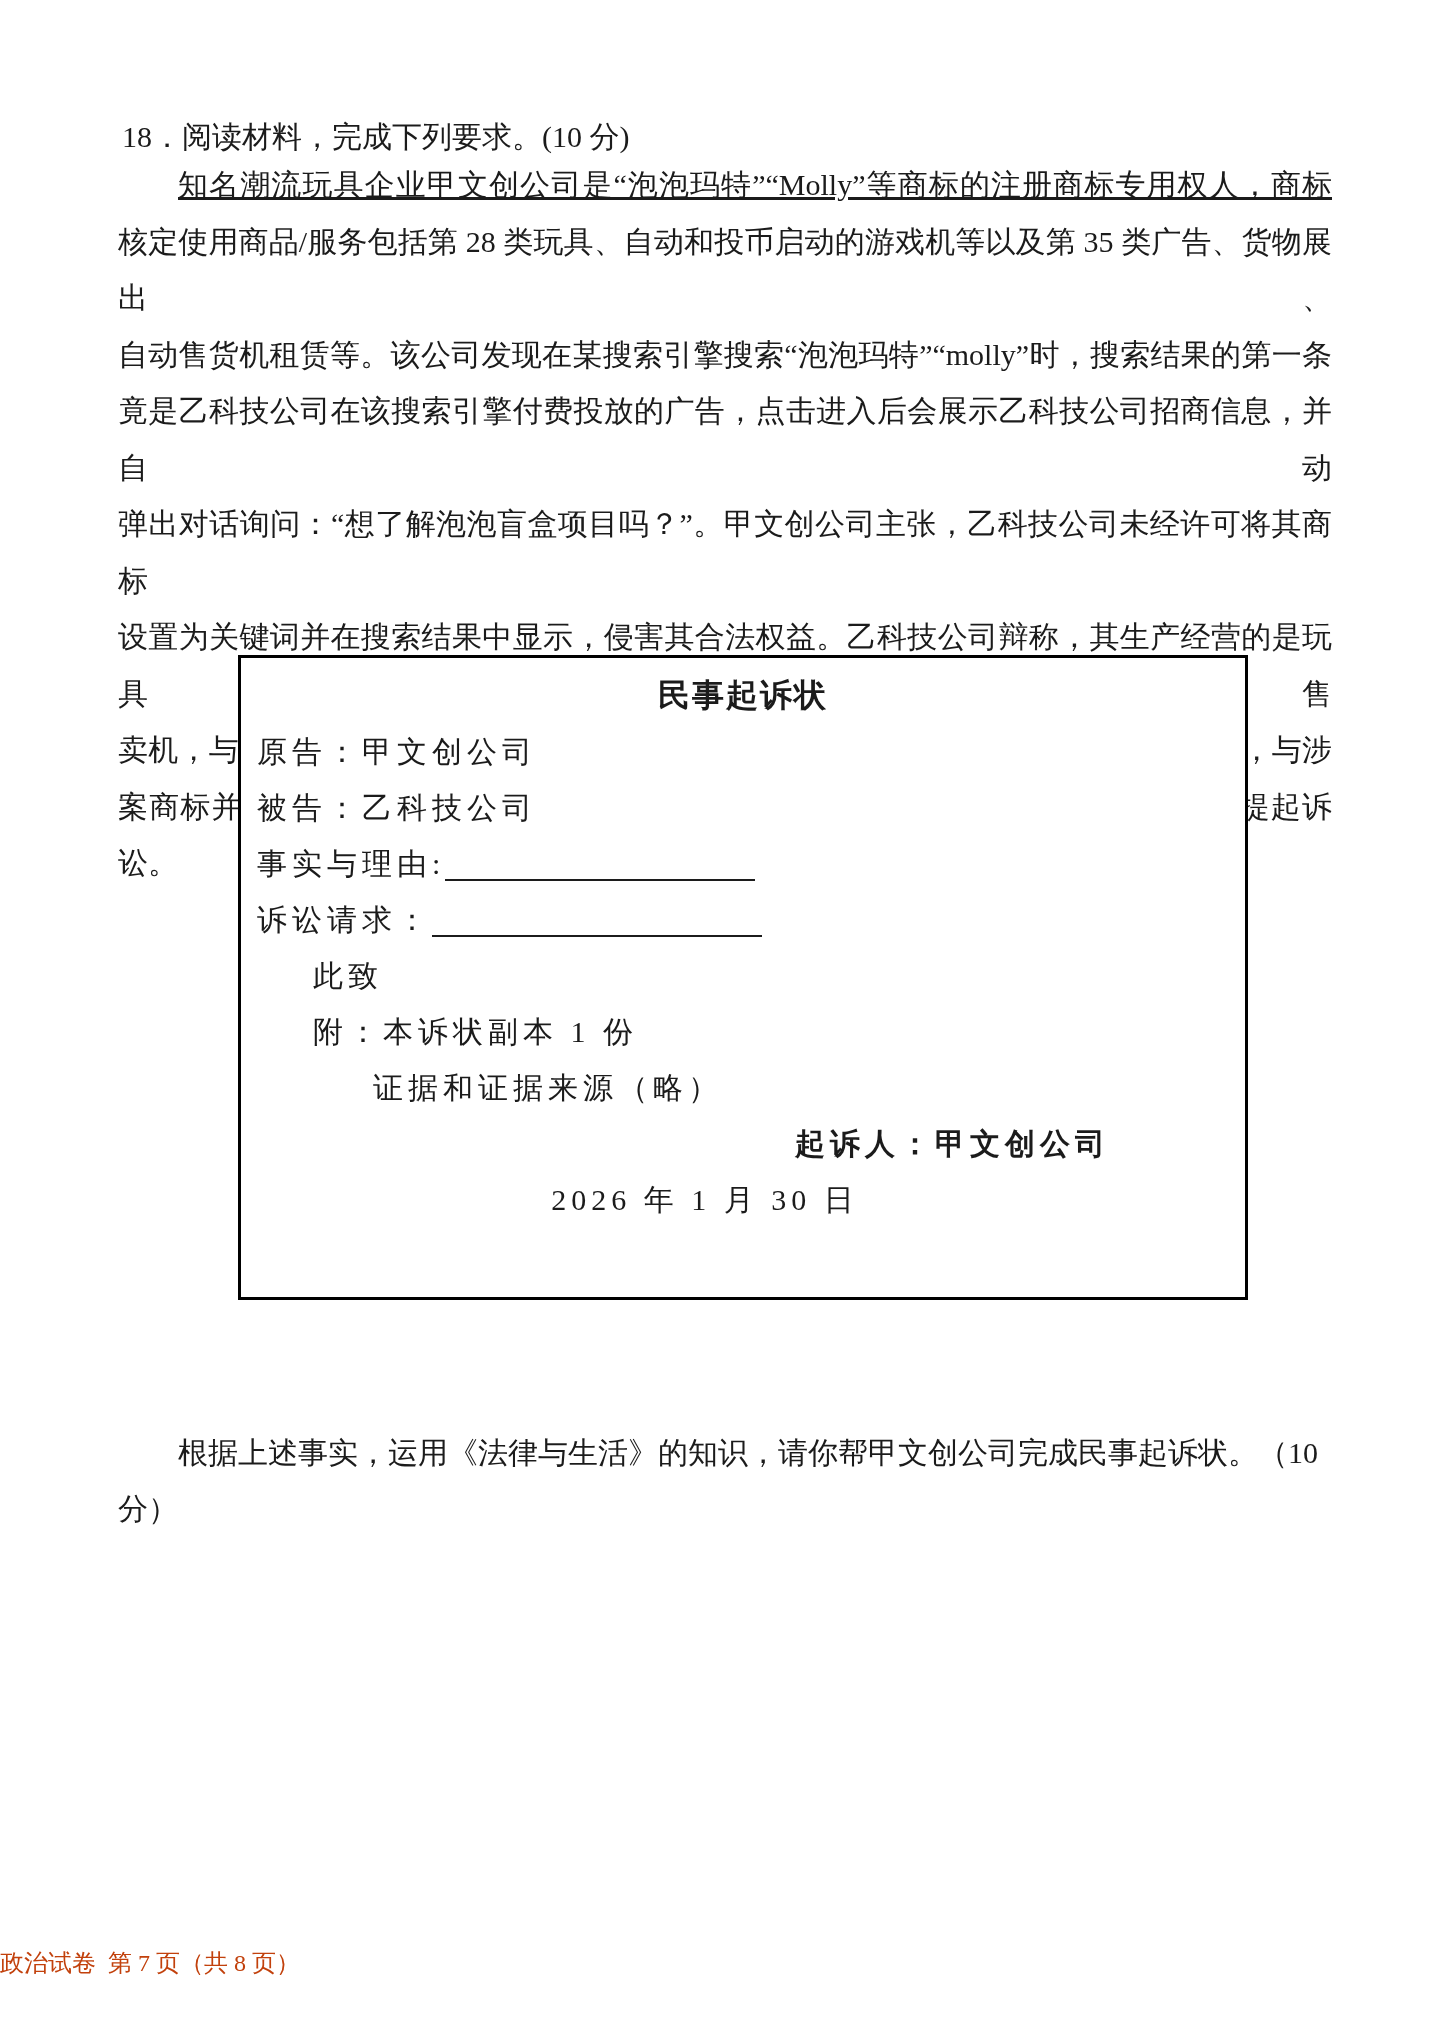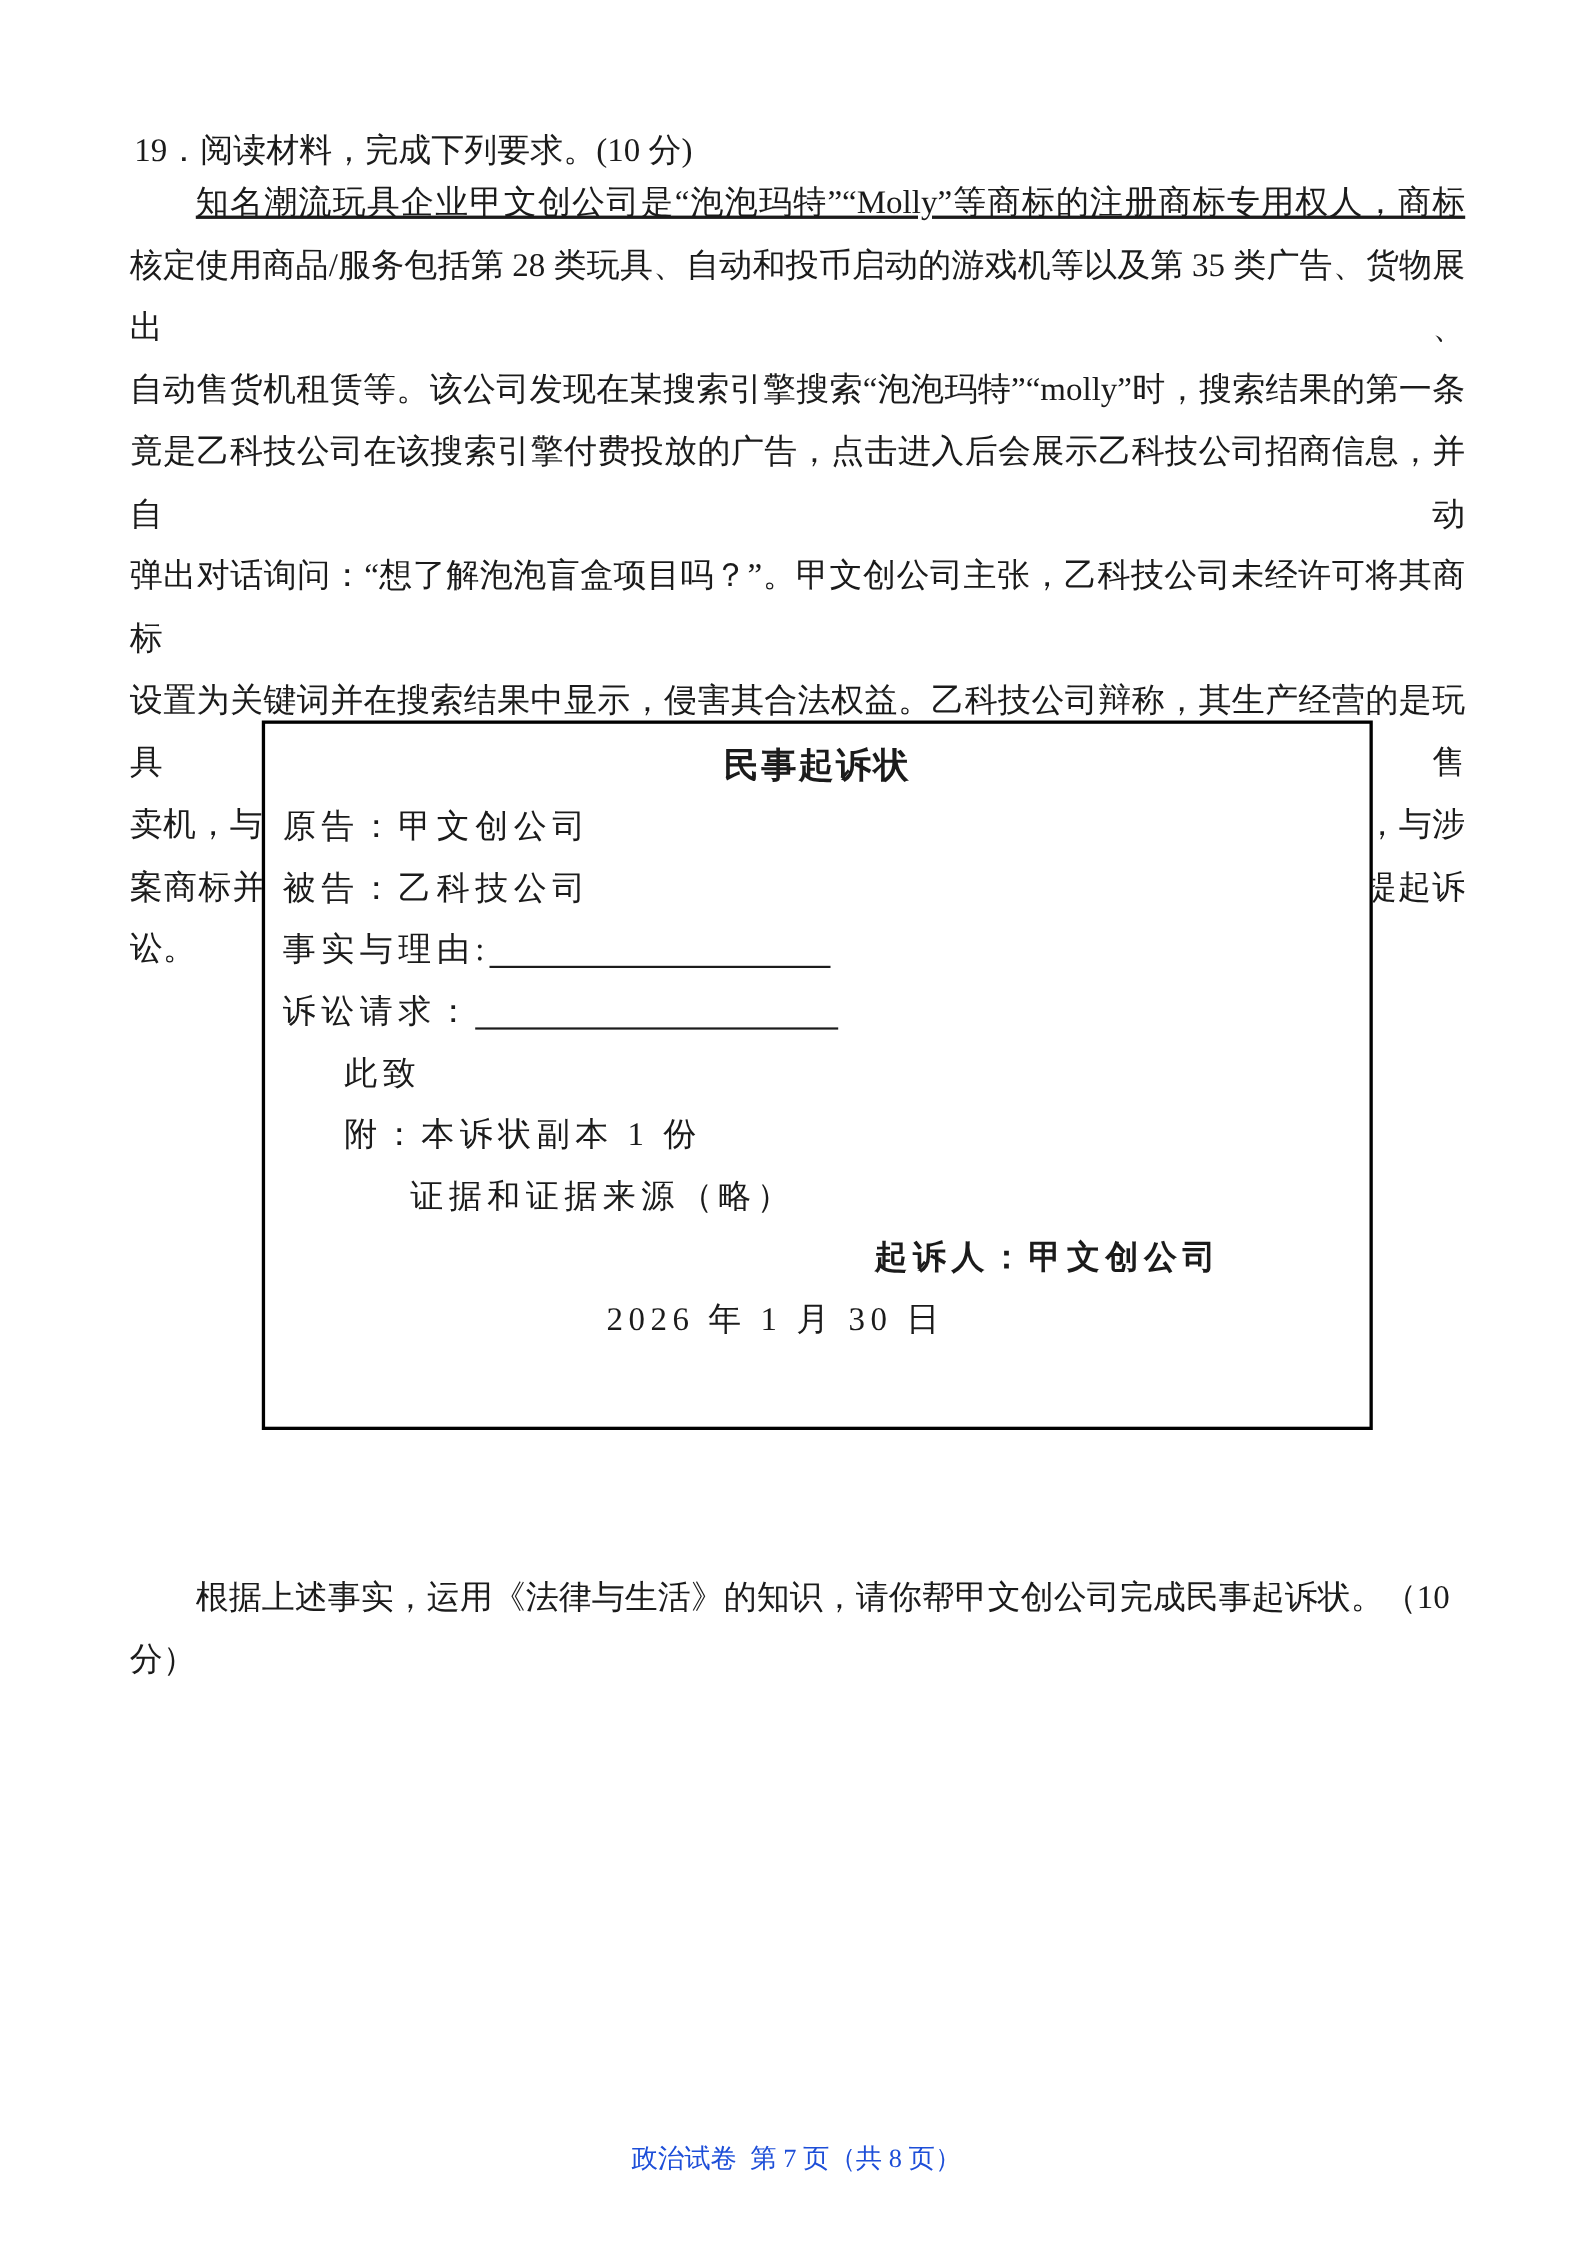--- a/index.html
+++ b/index.html
@@ -72,33 +72,33 @@
     left: 118px; top: 1425px;
     width: 1220px;
     font-size: 30px;
     line-height: 56px;
     text-indent: 2em;
   }
   .footer {
     position: absolute;
     left: 0; top: 1938px;
     width: 100%;
-    text-align: center;
+    text-align: left;
     font-size: 24px;
     line-height: 50px;
-    color: #1d4ed8;
+    color: #c2410c;
     white-space: pre;
   }
 </style>
 </head>
 <body>
 
 <div class="page">
 
-  <div class="question-line">19．阅读材料，完成下列要求。(10 分)</div>
+  <div class="question-line">18．阅读材料，完成下列要求。(10 分)</div>
 
   <div class="paragraph">
     <div class="para-line first">知名潮流玩具企业甲文创公司是“泡泡玛特”“Molly”等商标的注册商标专用权人，商标</div>
     <div class="para-line">核定使用商品/服务包括第 28 类玩具、自动和投币启动的游戏机等以及第 35 类广告、货物展出、</div>
     <div class="para-line">自动售货机租赁等。该公司发现在某搜索引擎搜索“泡泡玛特”“molly”时，搜索结果的第一条</div>
     <div class="para-line">竟是乙科技公司在该搜索引擎付费投放的广告，点击进入后会展示乙科技公司招商信息，并自动</div>
     <div class="para-line">弹出对话询问：“想了解泡泡盲盒项目吗？”。甲文创公司主张，乙科技公司未经许可将其商标</div>
     <div class="para-line">设置为关键词并在搜索结果中显示，侵害其合法权益。乙科技公司辩称，其生产经营的是玩具售</div>
     <div class="para-line">卖机，与甲文创公司销售的玩具不构成类似商品，且实际使用的是“泡泡马特”“molly”，与涉</div>
     <div class="para-line last">案商标并非完全一致，故不构成侵权。为了维护自身权益，甲文创公司随即向法院提起诉讼。</div>

